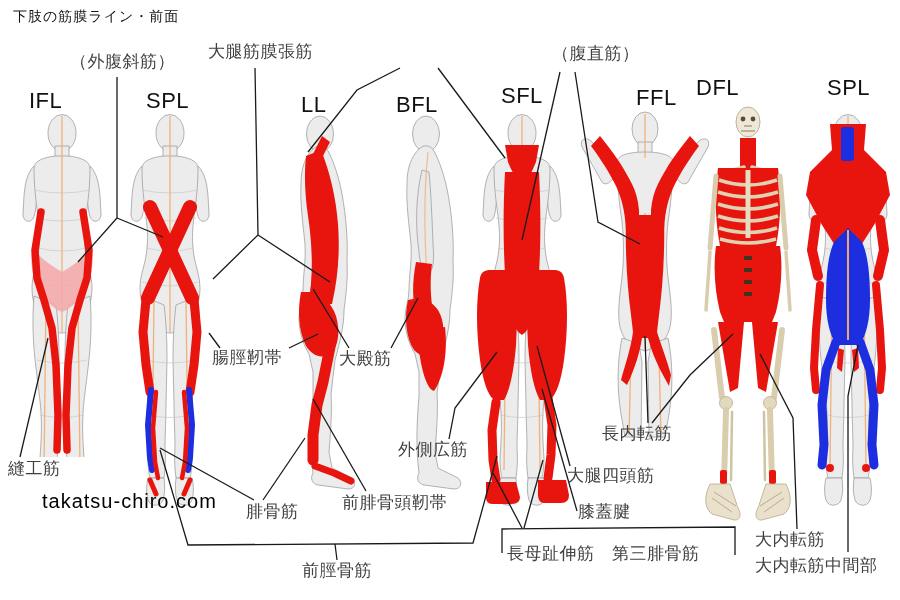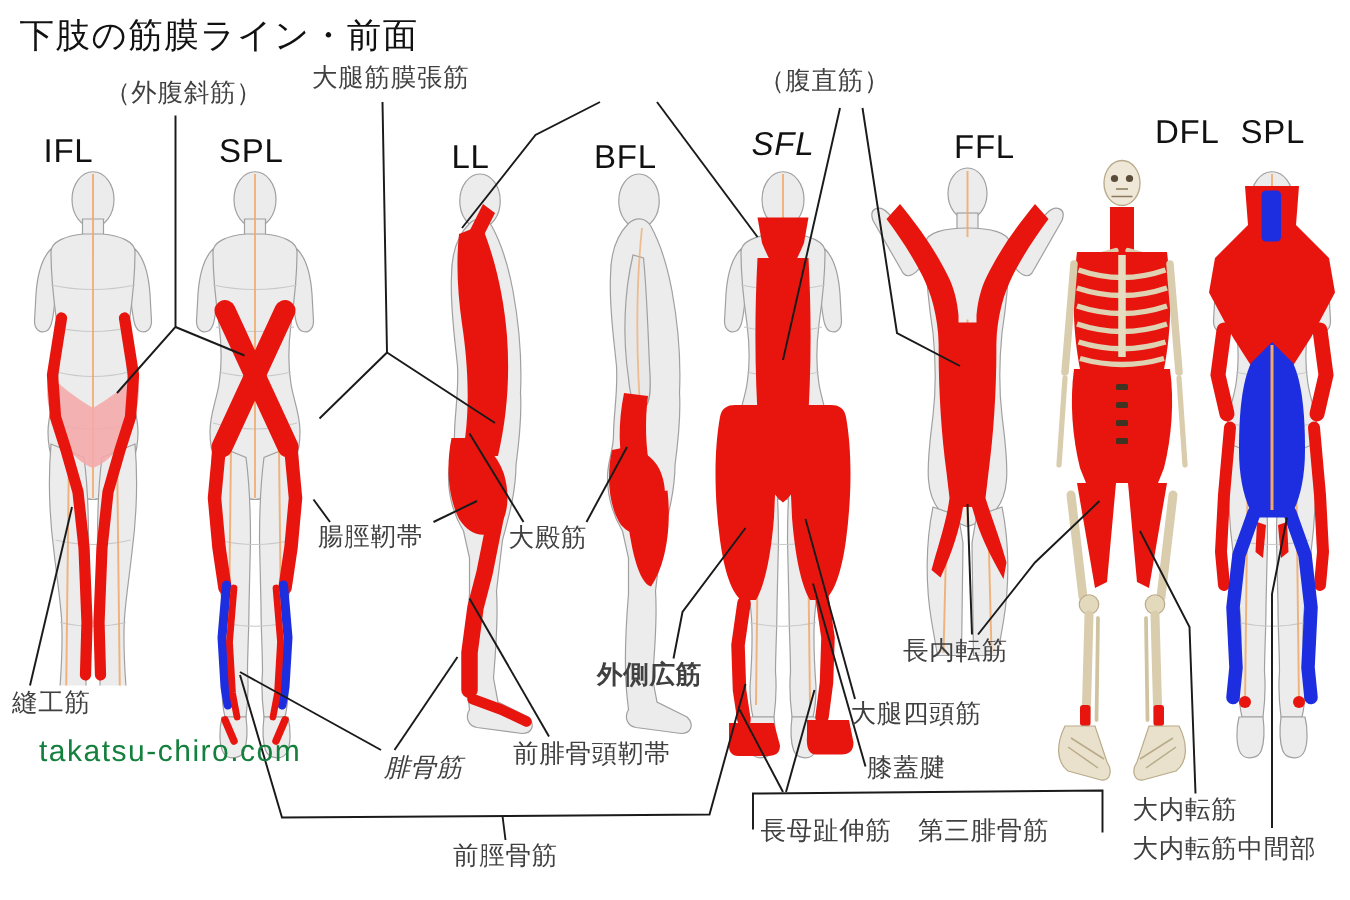--- a/index.html
+++ b/index.html
@@ -2,22 +2,22 @@
 <html><head>
 <meta charset="utf-8">
 <style>
   html,body{margin:0;padding:0;background:#ffffff;}
   #page{position:relative;width:900px;height:600px;background:#fff;overflow:hidden;
         font-family:"Liberation Sans","DejaVu Sans",sans-serif;}
   #fig-layer{position:absolute;left:0;top:0;}
   .lbl{position:absolute;font-size:17px;line-height:1.15;color:#404040;white-space:nowrap;
        letter-spacing:0.5px;}
   .hdr{position:absolute;font-size:22px;color:#111;letter-spacing:0.5px;}
-  .title{position:absolute;font-size:23px;color:#111;letter-spacing:1px;text-align:center;}
-  .watermark{position:absolute;font-size:20px;color:#15803d;letter-spacing:1px;}
+  .title{position:absolute;font-size:14px;color:#111;letter-spacing:1px;text-align:center;}
+  .watermark{position:absolute;font-size:20px;color:#000000;letter-spacing:1px;margin-left:16px;}
 </style>
 </head>
 <body>
 
 <div id="page">
 
 <svg id="fig-layer" width="900" height="600" viewBox="0 0 900 600">
   <defs>
 
     <g id="mann">
@@ -190,36 +190,36 @@
     <polyline points="502,553 502,529 735,527 735,555"></polyline>
     <polyline points="493,473 522,528"></polyline>
     <polyline points="543,460 524,528"></polyline>
   </g>
 </svg>
 
 <div class="title" style="left:13px;top:8px;">下肢の筋膜ライン・前面</div>
 
 <div class="lbl" style="left:70px;top:52px;">（外腹斜筋）</div>
 <div class="lbl" style="left:208px;top:42px;">大腿筋膜張筋</div>
-<div class="lbl" style="left:506px;top:44px;text-align:center;">（腹直筋）</div>
+<div class="lbl" style="left:552px;top:44px;text-align:center;">（腹直筋）</div>
 
 <div class="hdr" style="left:29px;top:88px;">IFL</div>
 <div class="hdr" style="left:146px;top:88px;">SPL</div>
 <div class="hdr" style="left:301px;top:92px;">LL</div>
 <div class="hdr" style="left:396px;top:92px;">BFL</div>
-<div class="hdr" style="left:501px;top:83px;font-style:italic;">SFL</div>
+<div class="hdr" style="left:501px;top:83px;">SFL</div>
 <div class="hdr" style="left:636px;top:85px;">FFL</div>
-<div class="hdr" style="left:770px;top:75px;">DFL</div>
+<div class="hdr" style="left:696px;top:75px;">DFL</div>
 <div class="hdr" style="left:827px;top:75px;">SPL</div>
 
 <div class="lbl" style="left:212px;top:348px;">腸脛靭帯</div>
 <div class="lbl" style="left:339px;top:349px;">大殿筋</div>
-<div class="lbl" style="left:398px;top:440px;font-weight:bold;">外側広筋</div>
+<div class="lbl" style="left:398px;top:440px;">外側広筋</div>
 <div class="lbl" style="left:8px;top:459px;">縫工筋</div>
-<div class="lbl" style="left:256px;top:502px;font-style:italic;">腓骨筋</div>
+<div class="lbl" style="left:246px;top:502px;">腓骨筋</div>
 <div class="lbl" style="left:342px;top:493px;">前腓骨頭靭帯</div>
 <div class="lbl" style="left:302px;top:561px;">前脛骨筋</div>
 <div class="lbl" style="left:567px;top:466px;">大腿四頭筋</div>
 <div class="lbl" style="left:578px;top:502px;">膝蓋腱</div>
 <div class="lbl" style="left:602px;top:424px;">長内転筋</div>
 <div class="lbl" style="left:755px;top:530px;">大内転筋</div>
 <div class="lbl" style="left:507px;top:544px;">長母趾伸筋　第三腓骨筋</div>
 <div class="lbl" style="left:755px;top:556px;">大内転筋中間部</div>
 
 <div class="watermark" style="left:26px;top:490px;">takatsu-chiro.com</div>

